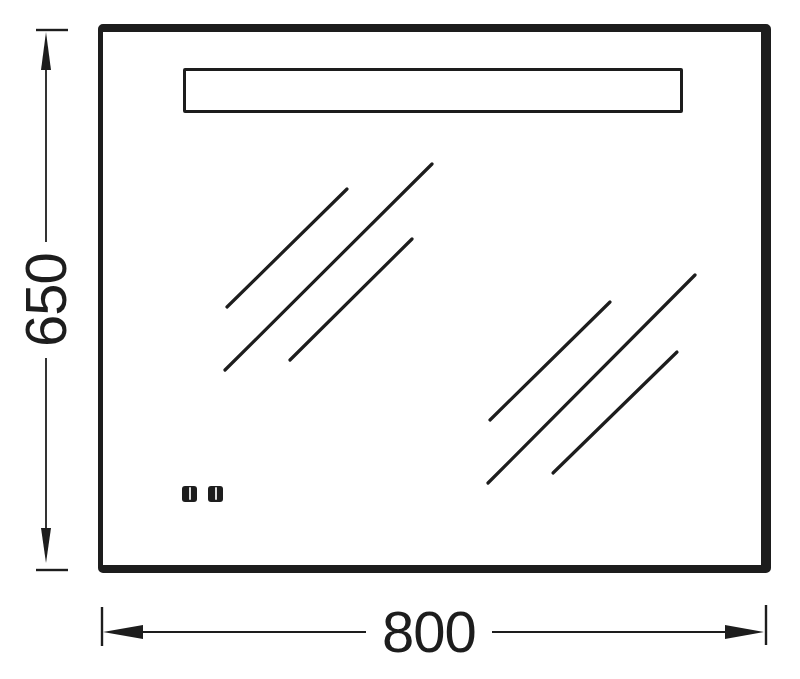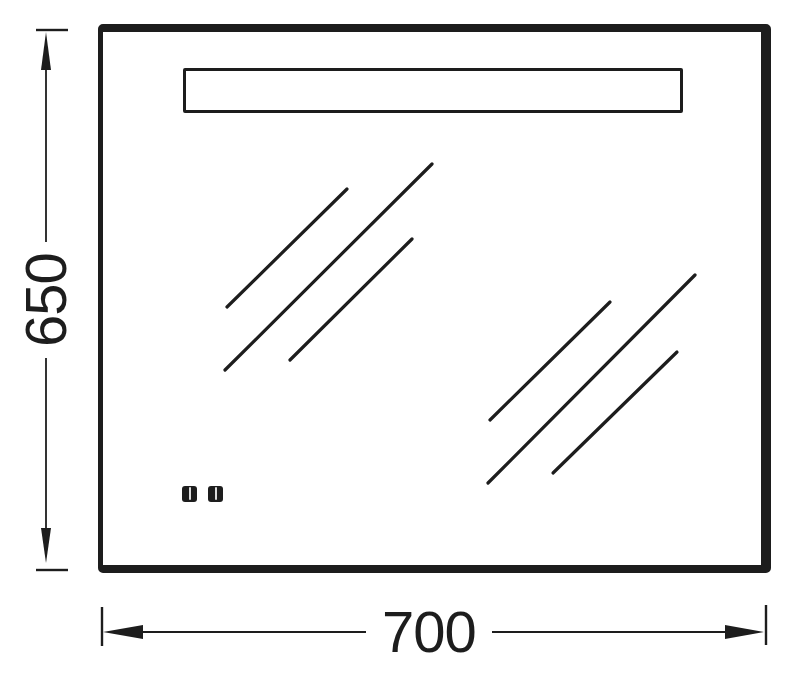--- a/index.html
+++ b/index.html
@@ -125,15 +125,15 @@
       <line class="dim-tick" x1="766" y1="605" x2="766" y2="645"></line>
       <polygon class="dim-arrow" points="103,632 143,625 143,639"></polygon>
       <polygon class="dim-arrow" points="764,632 725,625 725,639"></polygon>
       <line class="dim-line" x1="141" y1="632" x2="366" y2="632"></line>
       <line class="dim-line" x1="492" y1="632" x2="727" y2="632"></line>
     </g>
   </svg>
 
   <div class="dim-label height">650</div>
 
-  <div class="dim-label width">700</div>
+  <div class="dim-label width">800</div>
 
 </div>
 
 </body></html>

